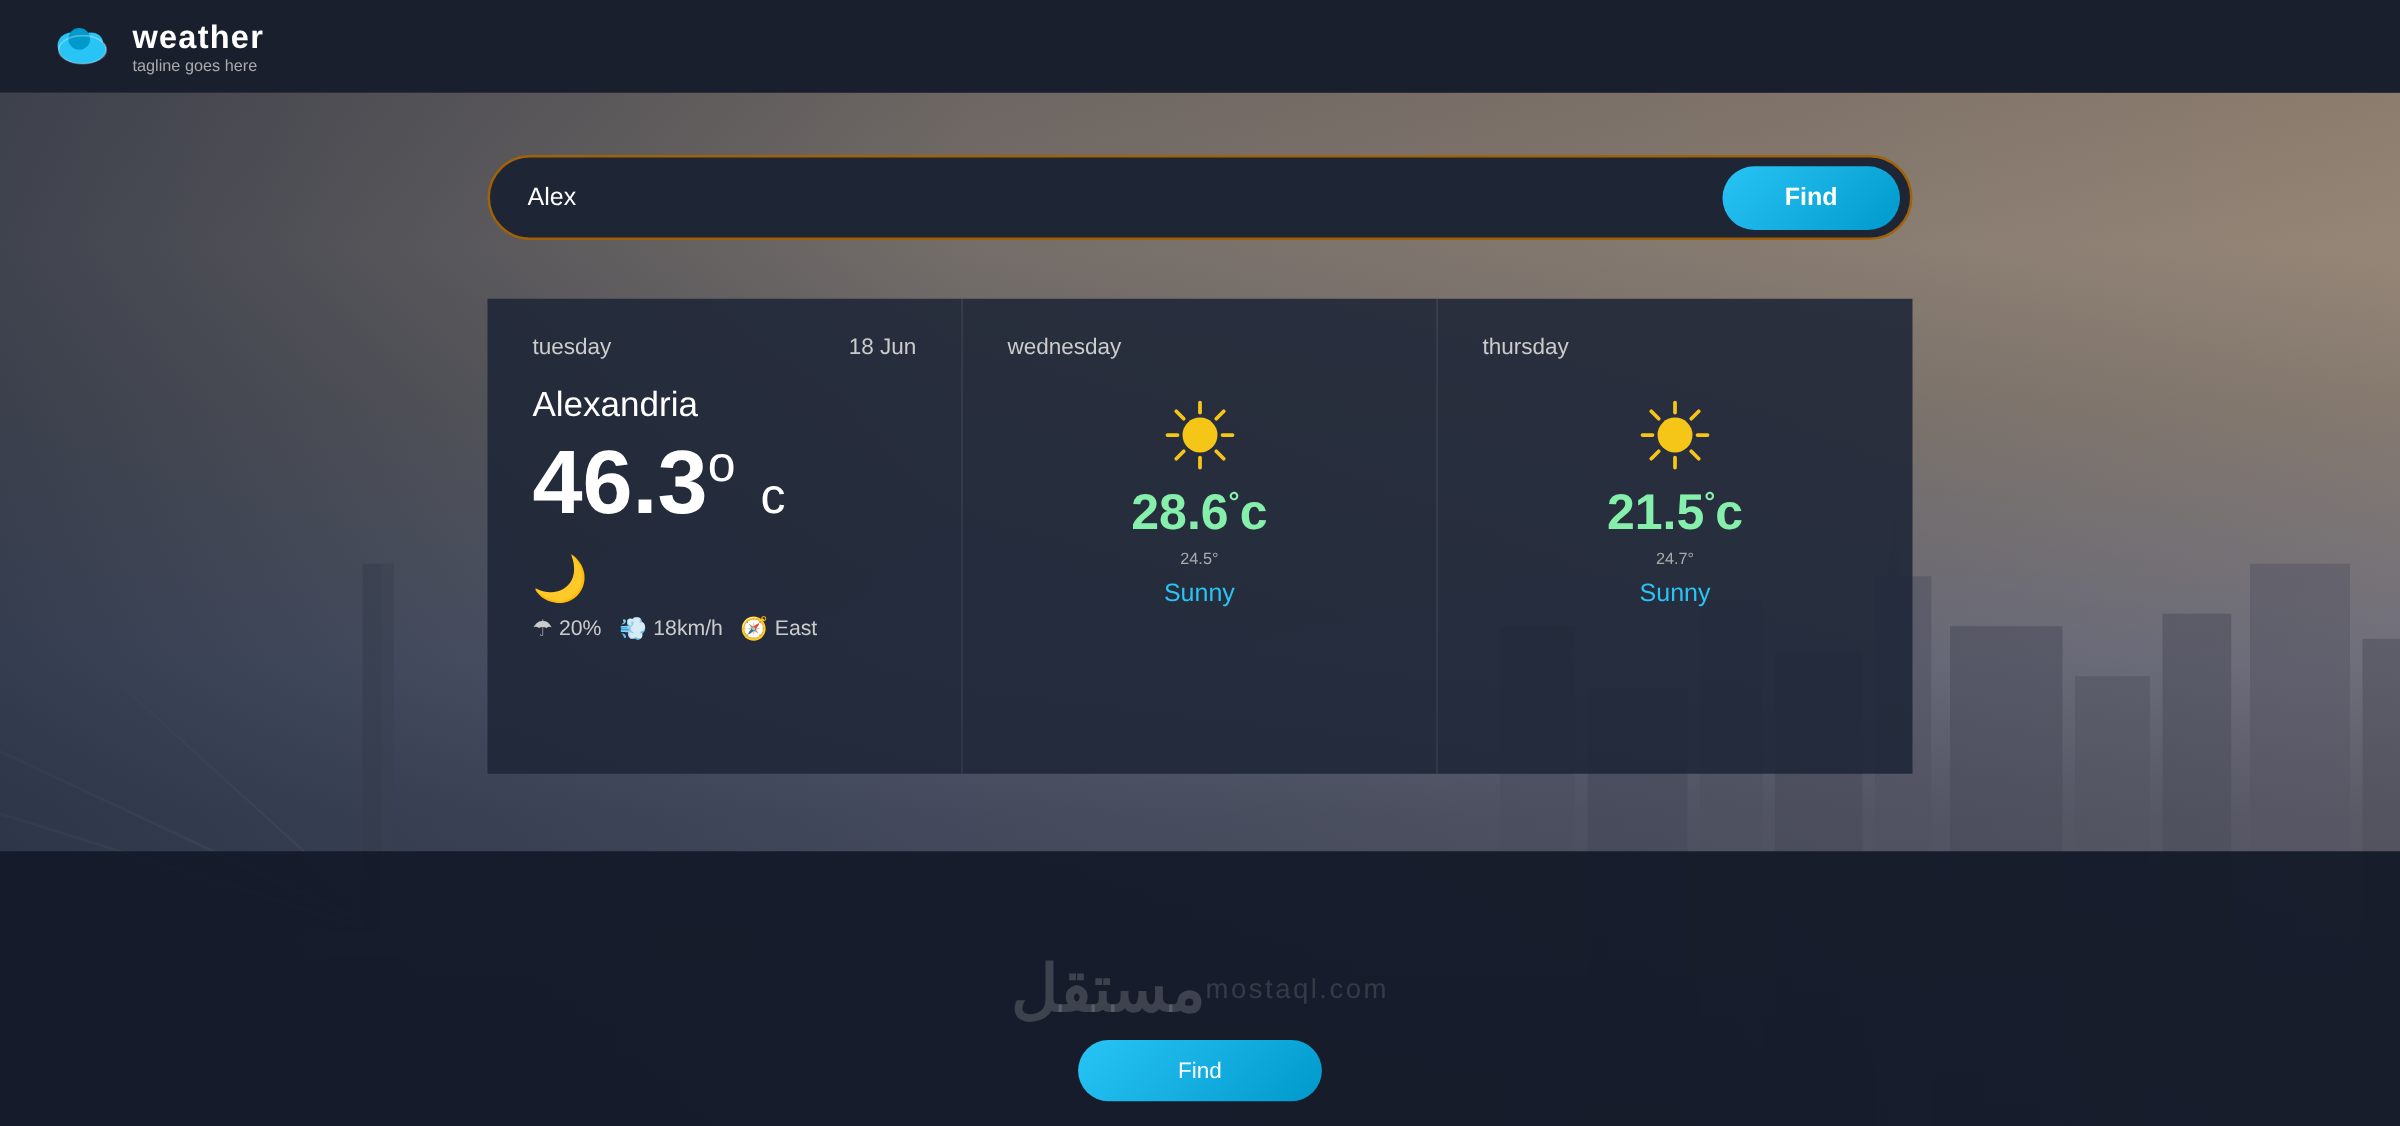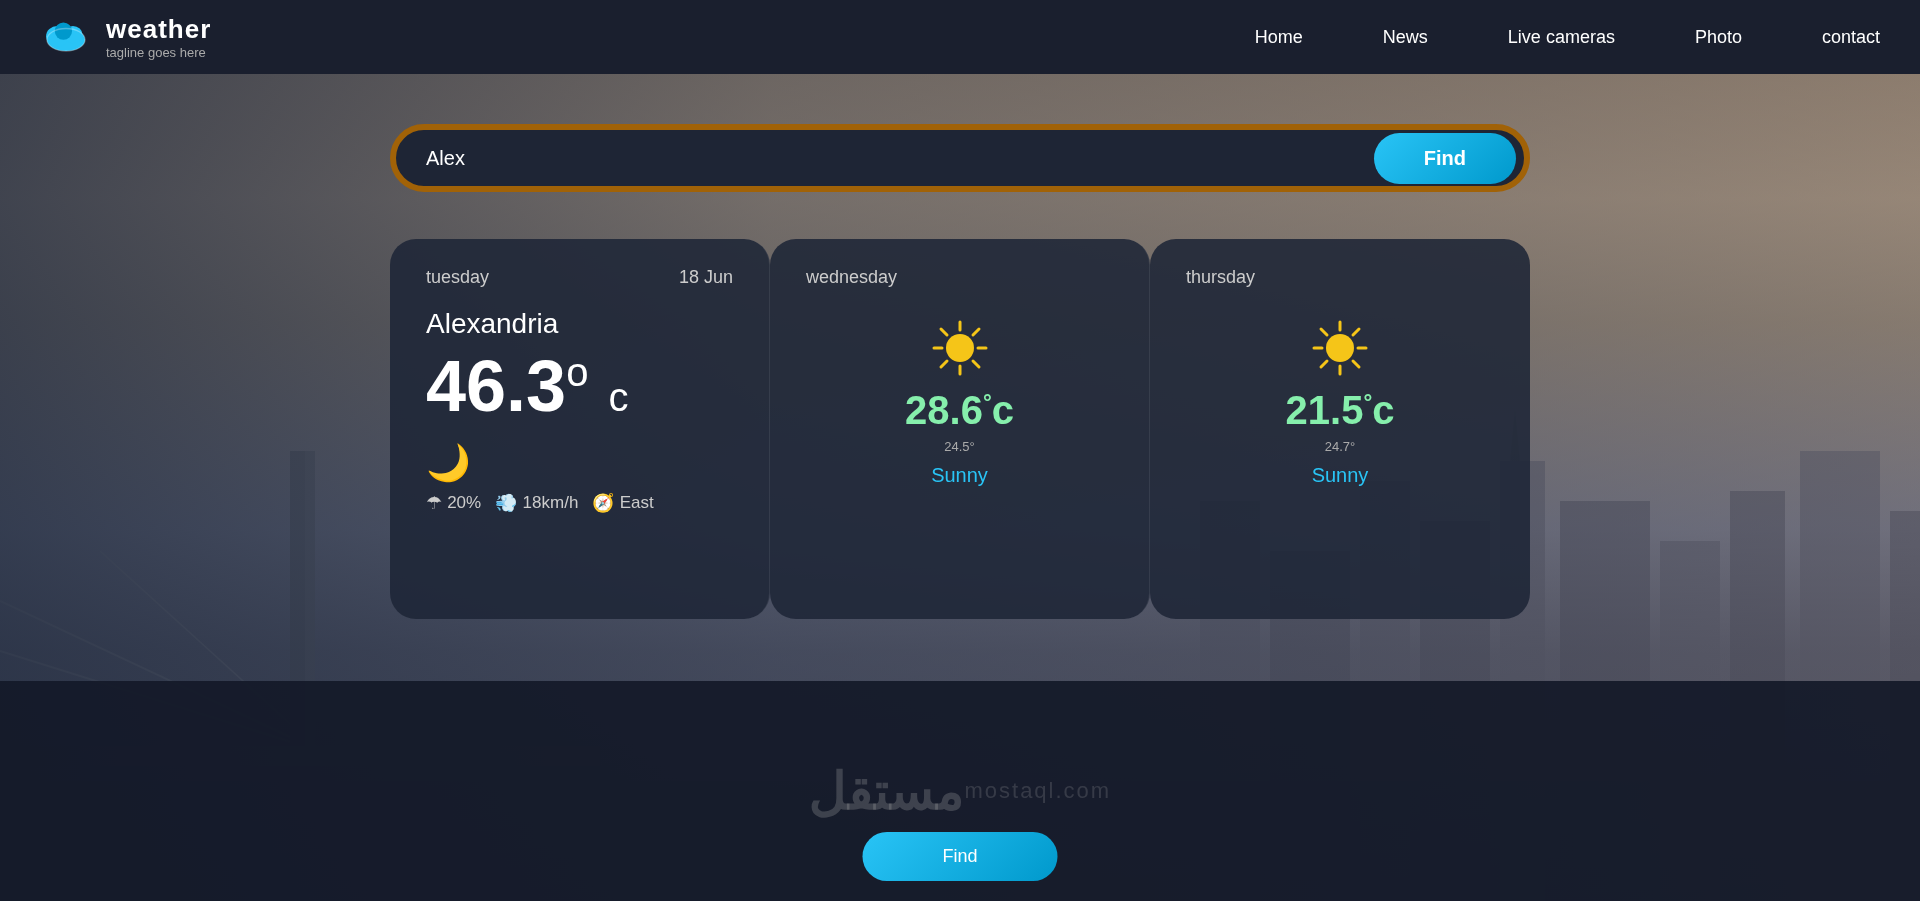--- a/index.html
+++ b/index.html
@@ -107,21 +107,21 @@
       position: absolute;
       top: 50px;
       left: 50%;
       transform: translateX(-50%);
       width: 1140px;
       z-index: 10;
     }
     .search-bar {
       background: #1e2535;
       border-radius: 50px;
-      border: 6px solid #a16207;
+      border: 2px solid #a16207;
       display: flex;
       align-items: center;
       padding: 8px 8px 8px 30px;
       height: 68px;
     }
     .search-input {
       flex: 1;
       background: transparent;
       border: none;
       outline: none;
@@ -148,21 +148,20 @@
       width: 1140px;
       display: grid;
       grid-template-columns: 1fr 1fr 1fr;
       z-index: 10;
     }
     .weather-card {
       background: rgba(30, 37, 55, 0.88);
       padding: 28px 36px 37px;
       min-height: 380px;
       position: relative;
-      border-radius: 26px;
     }
     .weather-card:not(:last-child) {
       border-right: 1px solid rgba(255,255,255,0.08);
     }
     .card-header {
       display: flex;
       justify-content: space-between;
       align-items: center;
       margin-bottom: 20px;
     }
@@ -303,27 +302,20 @@
         <ellipse cx="38" cy="22" rx="11" ry="10" fill="#29c4f6"></ellipse>
         <ellipse cx="27" cy="18" rx="10" ry="10" fill="#0099cc"></ellipse>
 
         <ellipse cx="30" cy="28" rx="22" ry="13" fill="none" stroke="#fff" stroke-width="1.5" opacity="0.3"></ellipse>
       </svg>
     </div>
     <div class="brand-text">
       <span class="brand-name">weather</span>
       <span class="brand-tagline">tagline goes here</span>
     </div>
-  </div>
-  <div class="nav-links">
-    <a class="nav-link">Home</a>
-    <a class="nav-link">News</a>
-    <a class="nav-link">Live cameras</a>
-    <a class="nav-link">Photo</a>
-    <a class="nav-link">contact</a>
   </div>
 </nav>
 
 <div class="hero">
 
   <div class="hero-city"></div>
 
   <svg class="buildings" viewBox="0 0 1920 500" preserveAspectRatio="xMidYMax slice" xmlns="http://www.w3.org/2000/svg" style="opacity:0.55;">
 
     <line x1="0" y1="200" x2="320" y2="350" stroke="#888" stroke-width="2"></line>

